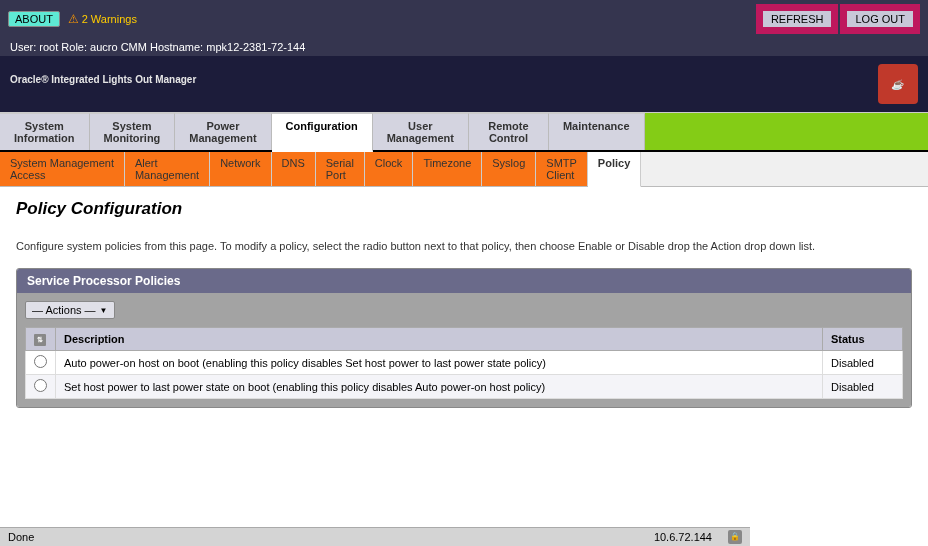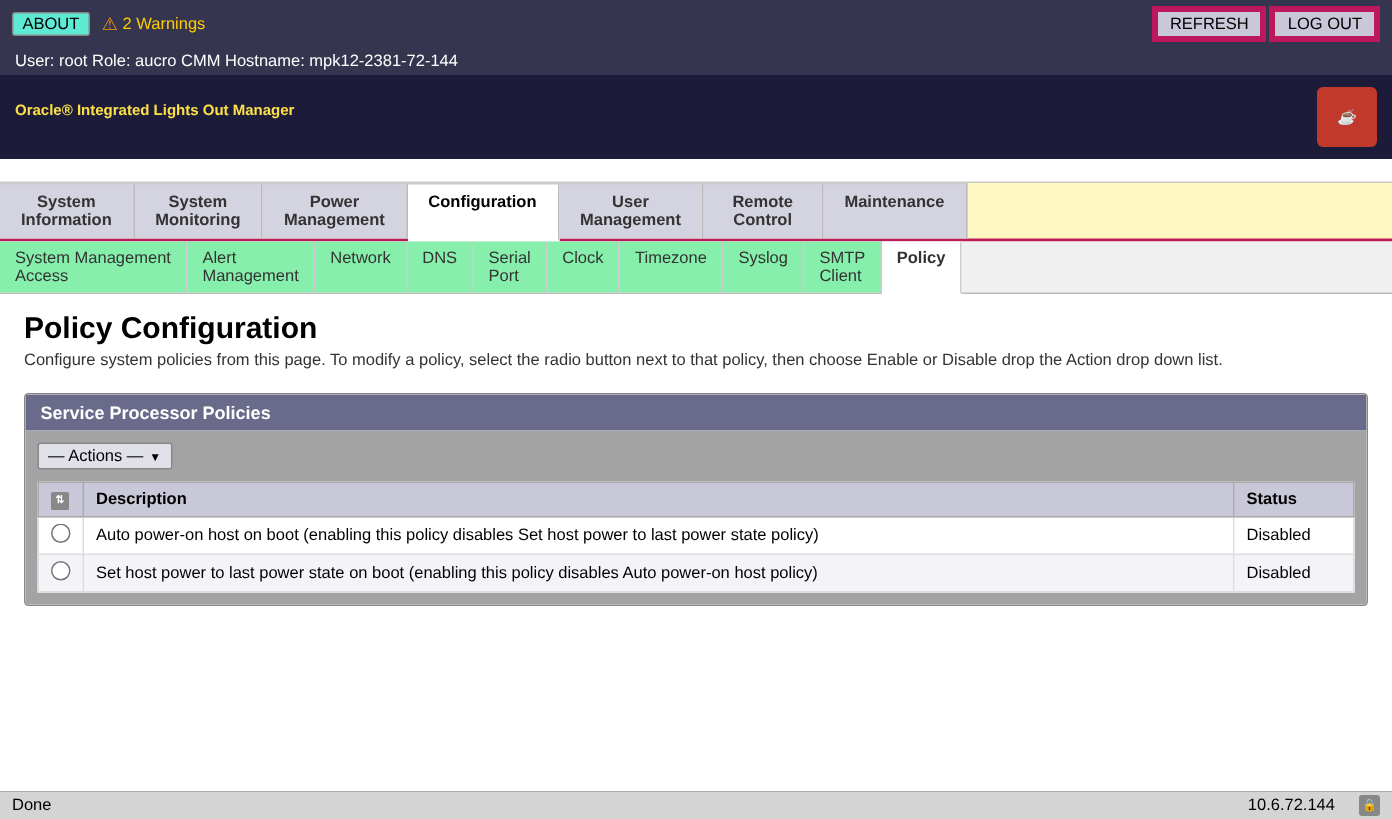--- a/index.html
+++ b/index.html
@@ -29,21 +29,21 @@
     }
     #warnings-link {
       color: #ffcc00;
       font-size: 11px;
       text-decoration: none;
       display: flex; align-items: center; gap: 3px;
     }
     #top-bar-right { display: flex; gap: 2px; }
     .top-btn {
       background: #c8c8d8;
-      border: 4px solid #be185d;
+      border: 7px solid #be185d;
       padding: 2px 8px;
       font-size: 11px;
       cursor: pointer;
     }
 
     
     #user-bar {
       background: #3a3a5c;
       background: #404060;
       padding: 3px 10px;
@@ -56,43 +56,42 @@
     #logo-bar {
       background: #1a1a3a;
       background: #2b2b50;
       padding: 8px 10px;
       display: flex;
       align-items: center;
       justify-content: space-between;
       background: #1c1c3a;
     }
     #logo-text {
-      color: #fde047;
+      color: #e5e5e5;
       font-size: 20px;
       font-weight: bold;
     }
     #logo-text span { font-size: 10px; vertical-align: super; }
     #java-icon {
       background: #c0392b;
       width: 40px; height: 40px;
       border-radius: 4px;
       display: flex; align-items: center; justify-content: center;
       color: #fff;
       font-size: 10px;
       font-style: italic;
       font-weight: bold;
     }
 
     
     #main-nav {
       display: flex;
-      background: #fef9c3;
-      border-bottom: 2px solid #be185d;
+      background: #84cc16;
+      border-bottom: 2px solid #000000;
       border-top: 1px solid #ccc;
-      margin-top: 15px;
     }
     .main-tab {
       padding: 6px 14px;
       font-size: 11px;
       font-weight: bold;
       cursor: pointer;
       border-right: 1px solid #bbb;
       background: #d4d4e0;
       color: #333;
       min-width: 80px;
@@ -110,41 +109,42 @@
     #sub-nav {
       display: flex;
       background: #f0f0f0;
       border-bottom: 1px solid #bbb;
     }
     .sub-tab {
       padding: 5px 10px;
       font-size: 11px;
       cursor: pointer;
       border-right: 1px solid #ccc;
-      background: #86efac;
+      background: #f97316;
       color: #333;
       white-space: nowrap;
     }
     .sub-tab.active {
       background: #fff;
       font-weight: bold;
       border-bottom: 1px solid #fff;
       margin-bottom: -1px;
     }
 
     
     #content {
       padding: 12px 16px;
       background: #fff;
     }
     #page-title {
-      font-size: 20px;
-      font-weight: bold;
-      margin-bottom: 2px;
+      font-size: 17px;
+      font-weight: bold;
+      margin-bottom: 20px;
       color: #000;
+      font-style: italic;
     }
     #page-desc {
       font-size: 11px;
       color: #333;
       margin-bottom: 14px;
       line-height: 1.4;
     }
 
     
     #section-box {
@@ -208,21 +208,21 @@
       border: 1px solid #ddd;
     }
     .radio-cell { width: 20px; text-align: center; }
     .status-cell { width: 80px; text-align: left; margin-top: 48px; }
 
     
     #status-bar {
       position: fixed;
       bottom: 0;
       left: 0;
-      width: 928px;
+      width: 750px;
       background: #d4d4d4;
       border-top: 1px solid #aaa;
       display: flex;
       justify-content: space-between;
       align-items: center;
       padding: 2px 8px;
       font-size: 11px;
     }
     #status-right {
       display: flex;

